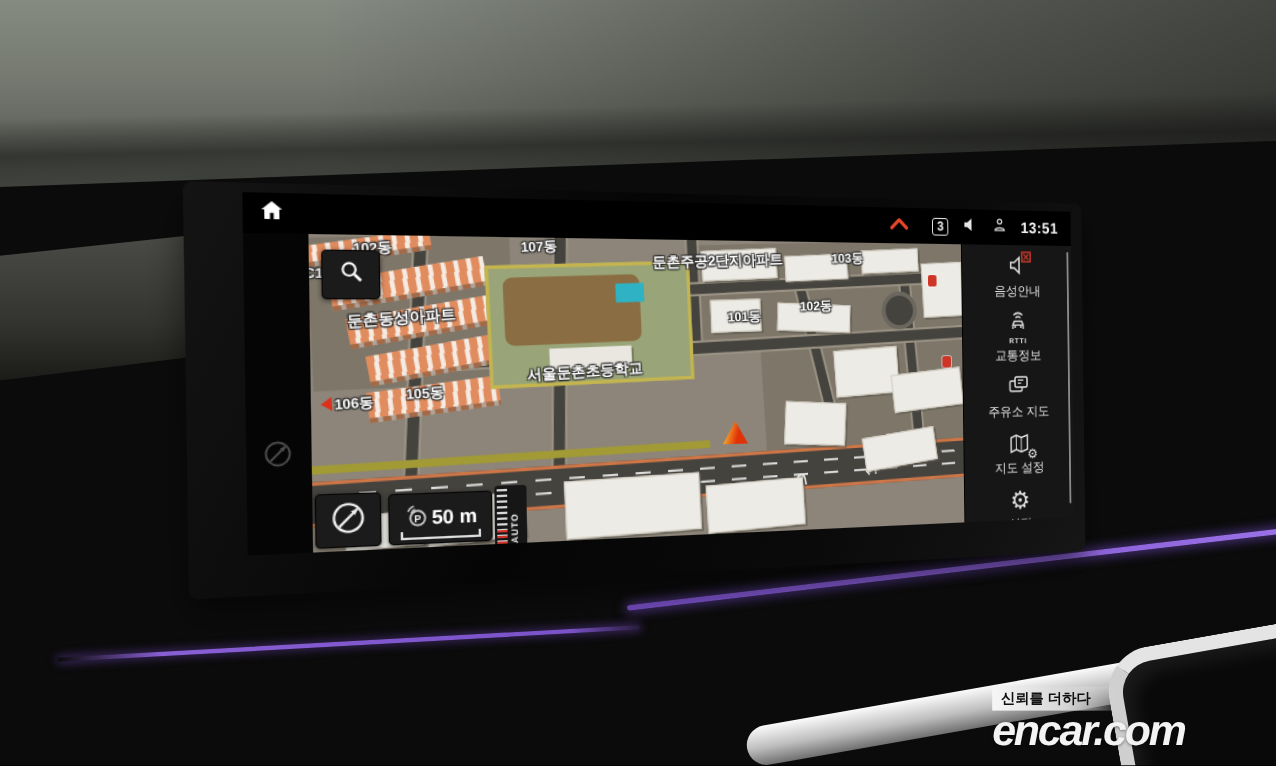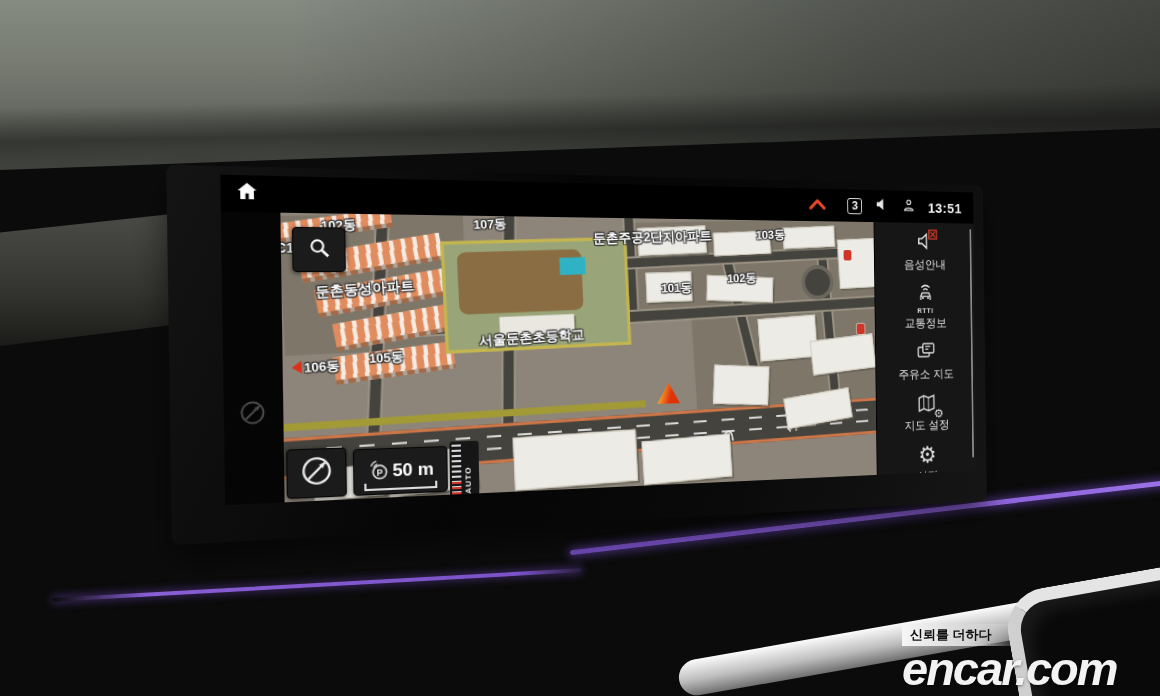--- a/index.html
+++ b/index.html
@@ -29,21 +29,21 @@
           transform:rotate(-10deg);
           background:linear-gradient(to bottom,#fbfbfb,#bdbdbd 55%,#6f6f6f);}
   .vent-corner{position:absolute;left:1014px;top:578px;width:170px;height:150px;transform:rotate(-10deg);
           background:#090909;border-top:13px solid #e4e4e4;border-left:13px solid #cfcfcf;
           border-top-left-radius:42px;box-shadow:inset 10px 10px 16px rgba(255,255,255,.07);}
 
   
   .wm{position:absolute;left:902px;top:624px;z-index:60;}
   .wm-tagline{display:inline-block;background:linear-gradient(to right,#f6f6f6,#d6d6d6 55%,rgba(140,140,140,0));
           padding:2px 30px 2px 8px;color:#101010;font-weight:bold;font-size:13px;}
-  .wm-brand{font-size:47px;font-weight:bold;font-style:italic;color:#f3f3f3;letter-spacing:-2px;
+  .wm-brand{font-size:39px;font-weight:bold;font-style:italic;color:#f3f3f3;letter-spacing:-2px;
           line-height:.92;margin-top:1px;text-shadow:0 1px 3px rgba(0,0,0,.45);}
 
   
   .display-wrap{position:absolute;left:200px;top:176px;width:830px;height:345px;box-sizing:border-box;
           padding:8px 12px 34px 46px;border-radius:8px;z-index:20;
           background:linear-gradient(115deg,#141414,#050505 40%,#0a0a0a 70%,#161616);
           transform:perspective(1000px) rotateY(13deg) rotate(-0.8deg);transform-origin:center;
           box-shadow:0 14px 30px rgba(0,0,0,.55);}
   .screen{width:100%;height:100%;background:#000;display:flex;flex-direction:column;overflow:hidden;}
 

